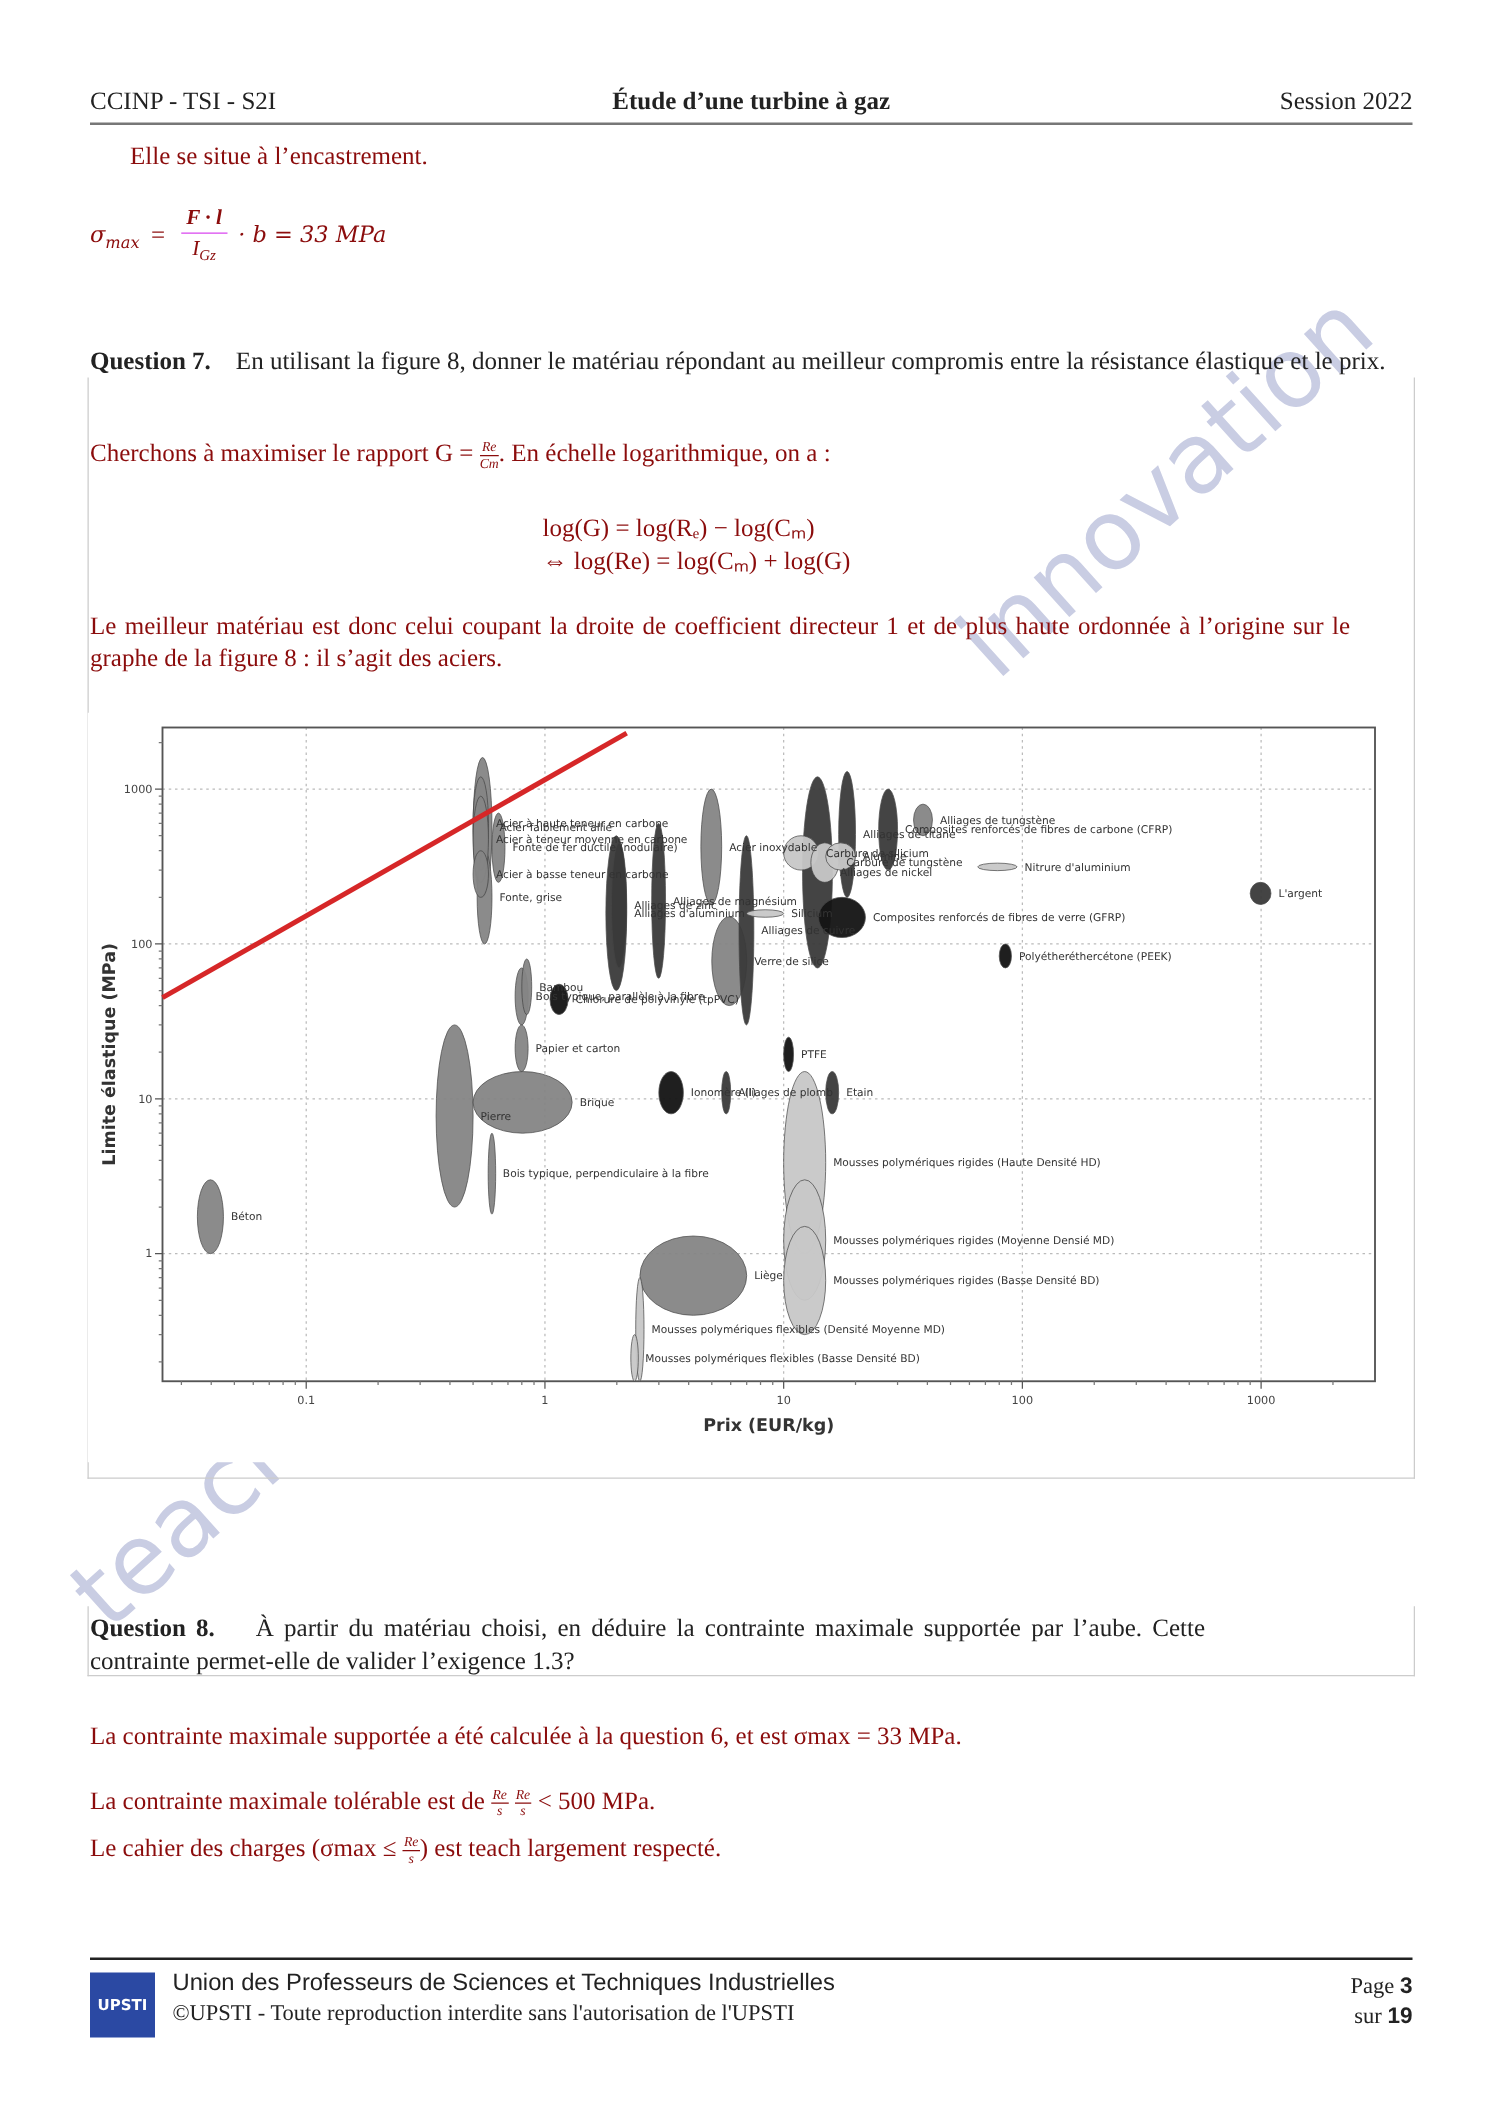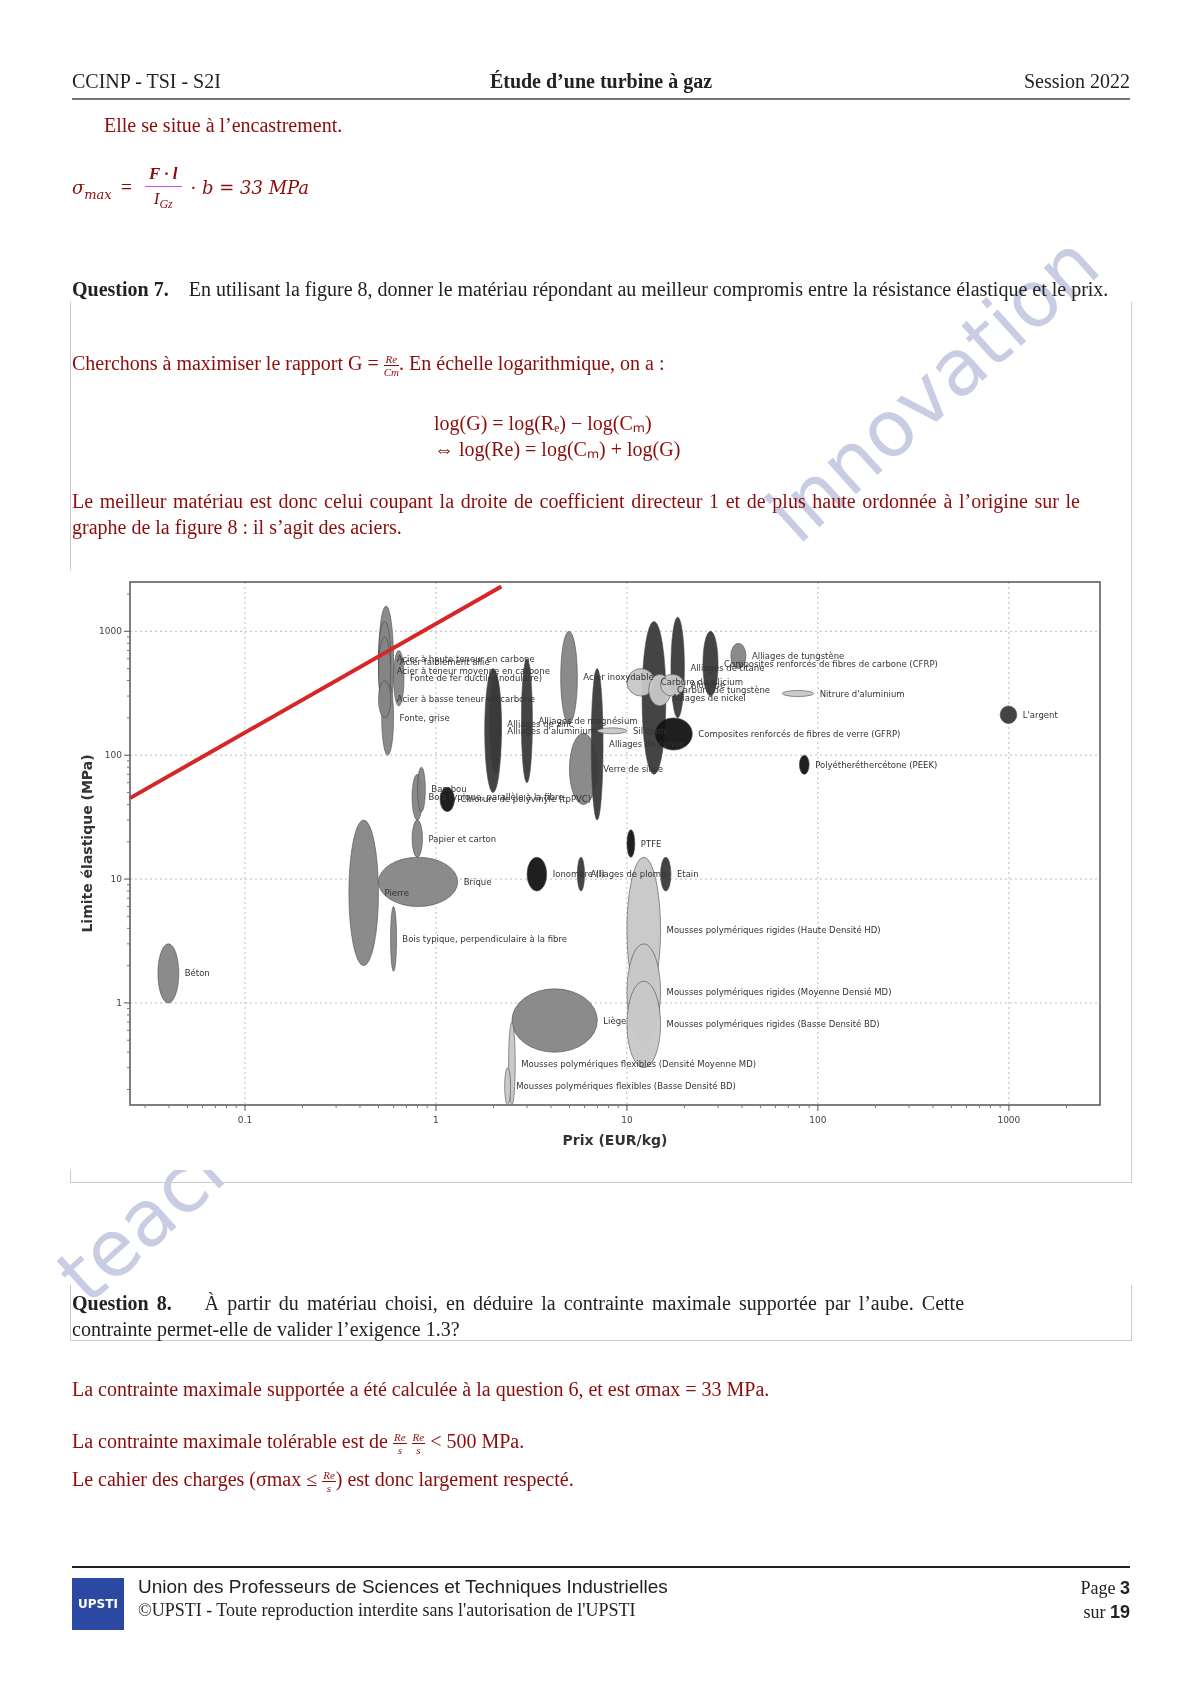--- a/index.html
+++ b/index.html
@@ -274,21 +274,21 @@
 
 <div class="txt red" style="left:72px;top:1376px;">La contrainte maximale supportée a été calculée à la question 6, et est σmax = 33 MPa.</div>
 <div class="txt red" style="left:72px;top:1428px;">
   <span>La contrainte maximale tolérable est de</span>
   <span class="frac"><span class="num">Re</span><span>s</span></span>
   <span class="frac"><span class="num">Re</span><span>s</span></span>
   <span>&lt; 500 MPa.</span>
 </div>
 <div class="txt red" style="left:72px;top:1466px;">
   <span>Le cahier des charges (σmax ≤</span>
-  <span class="frac"><span class="num">Re</span><span>s</span></span><span>) est donc largement respecté.</span>
+  <span class="frac"><span class="num">Re</span><span>s</span></span><span>) est teach largement respecté.</span>
 </div>
 
 <div class="footer"></div>
 <div class="logo">UPSTI</div>
 <div class="f1">Union des Professeurs de Sciences et Techniques Industrielles</div>
 <div class="f2">©UPSTI - Toute reproduction interdite sans l'autorisation de l'UPSTI</div>
 <div class="pg">
   <span>Page</span> <b>3</b><br>
   <span>sur</span> <b>19</b>
 </div>

